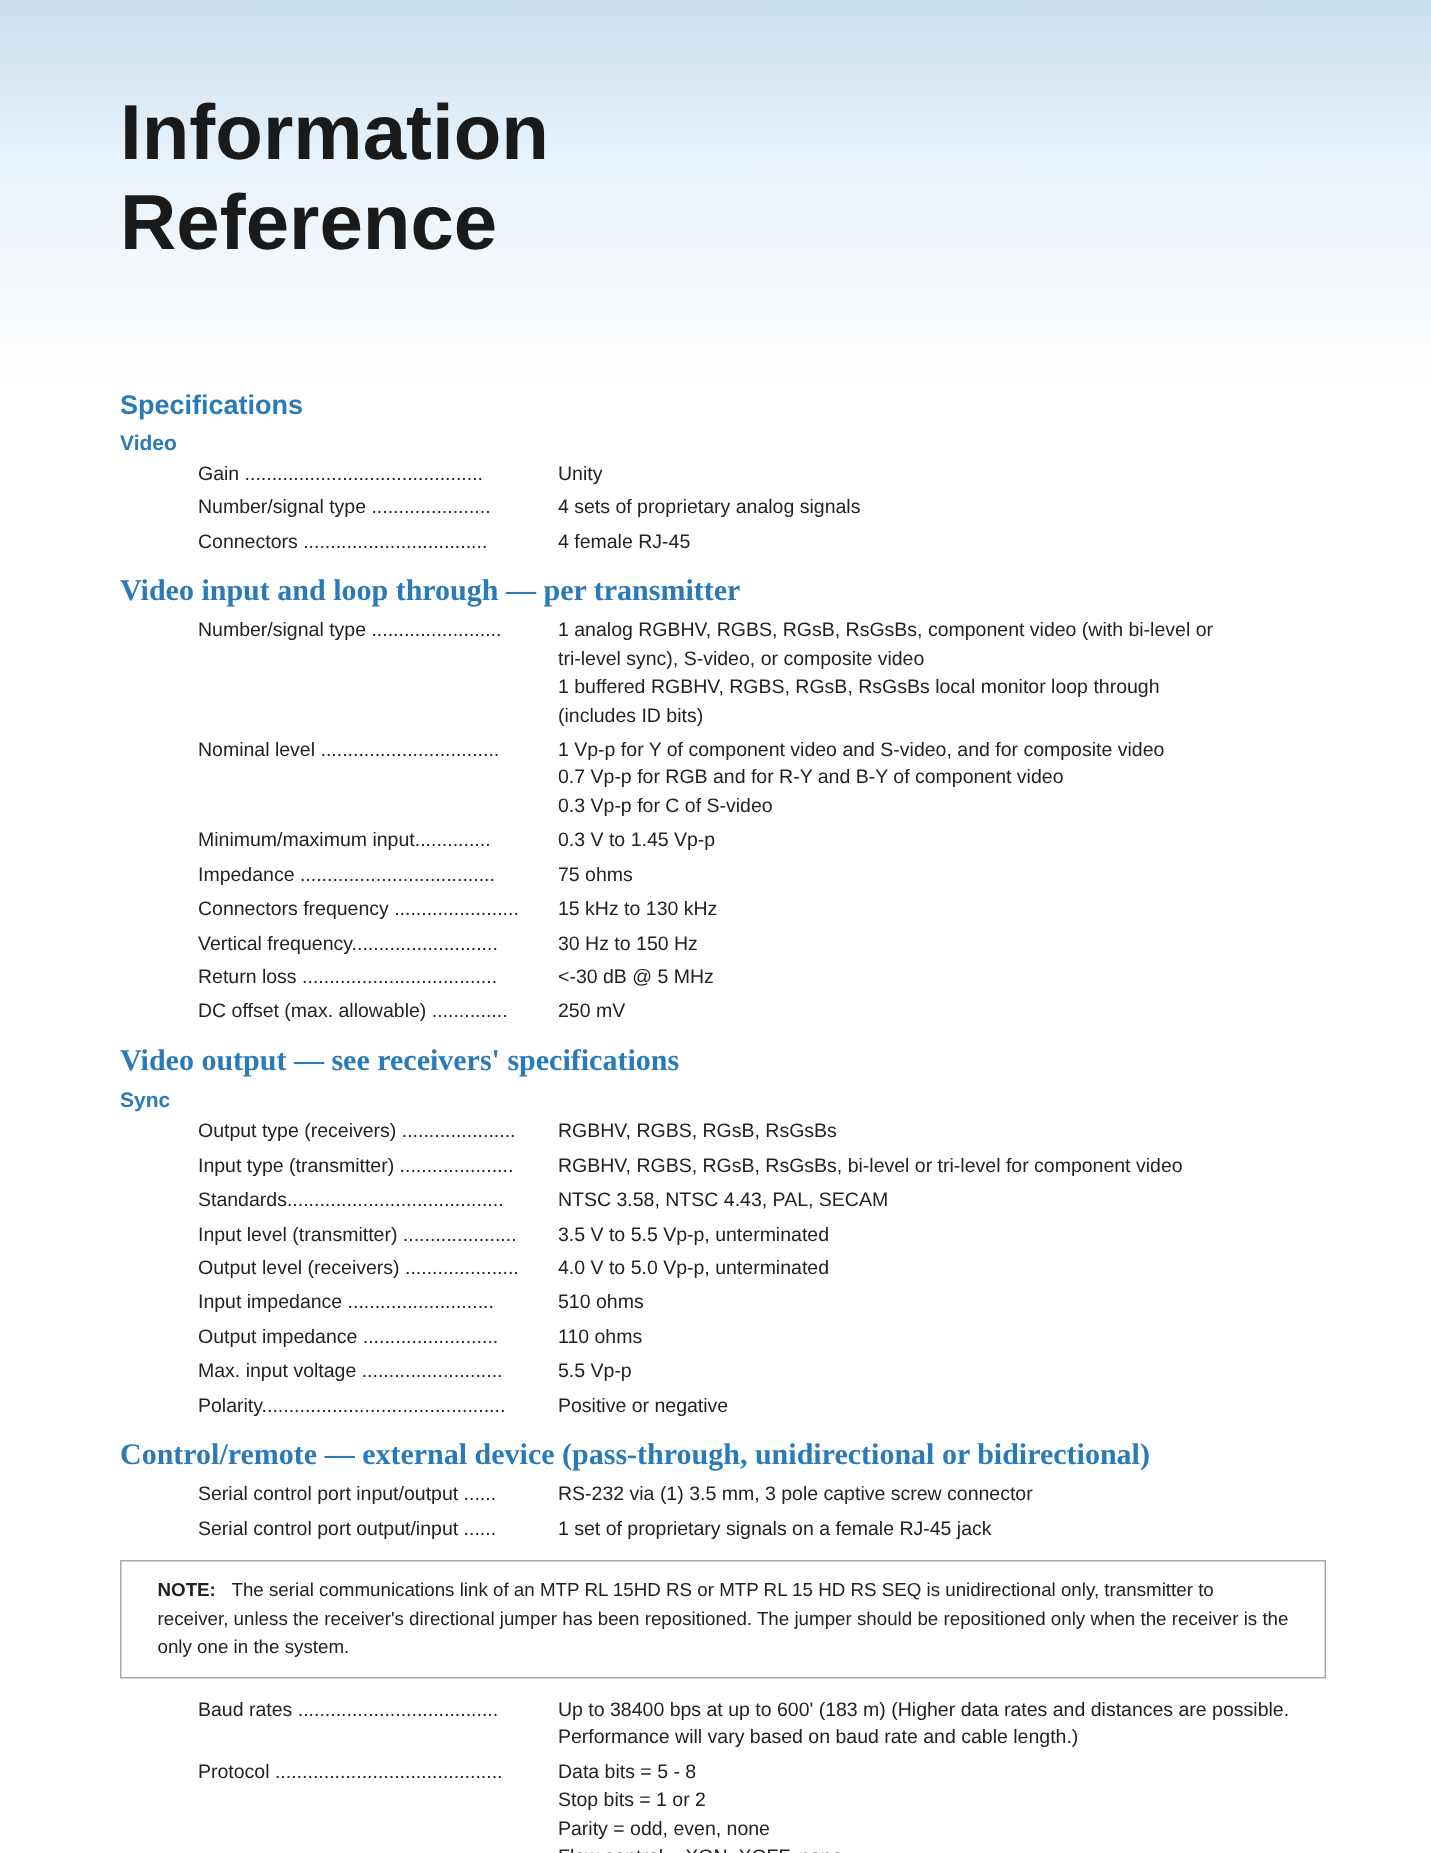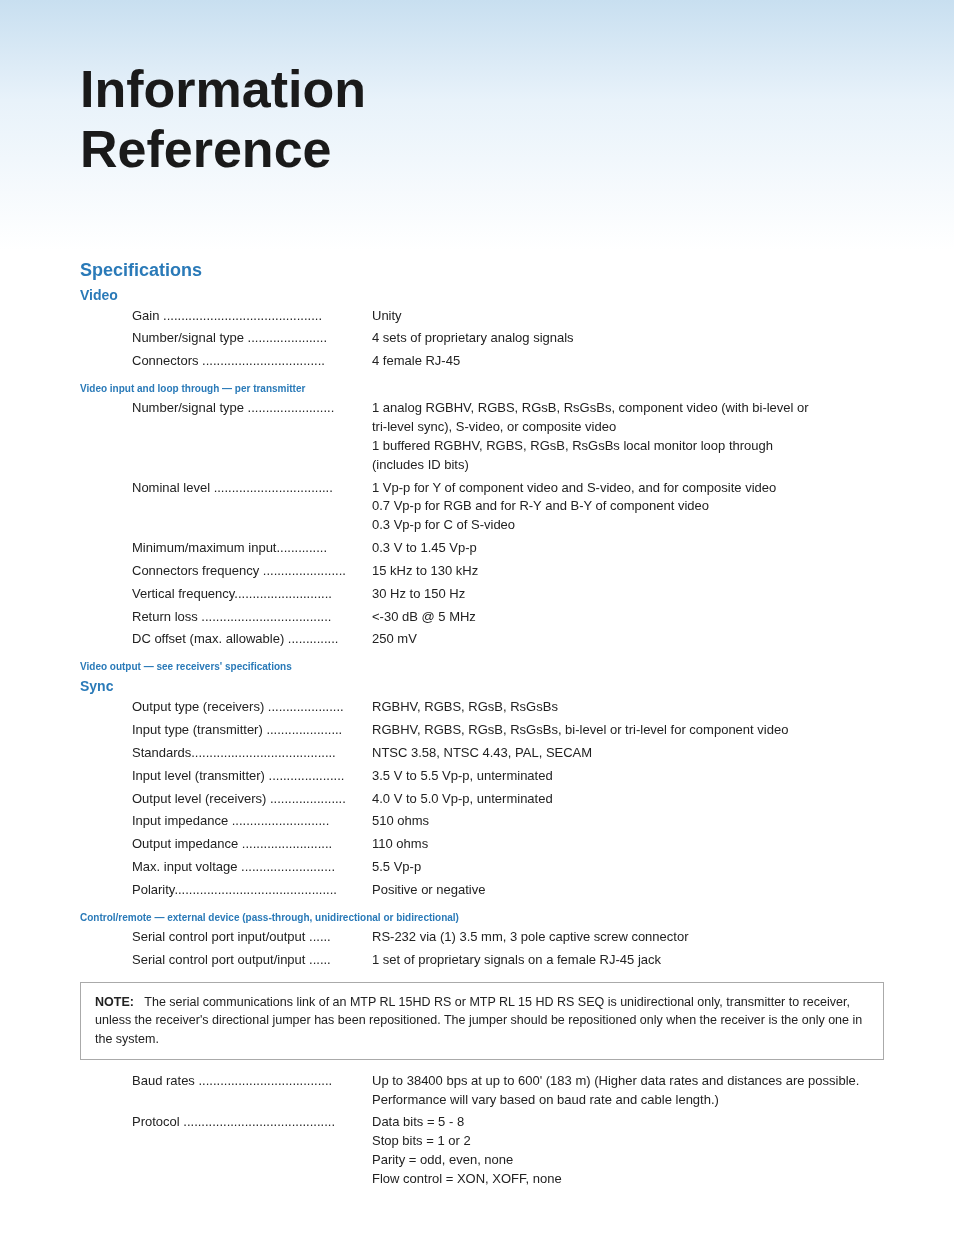--- a/index.html
+++ b/index.html
@@ -62,30 +62,31 @@
       color: #222;
       white-space: nowrap;
       padding-right: 8px;
     }
 
     .spec-table td:last-child {
       color: #222;
     }
 
     .section-header-blue {
-      font-size: 10px;
+      font-size: 20px;
       font-weight: bold;
       color: #2a7ab8;
       margin-top: 10px;
       margin-bottom: 3px;
+      font-family: Liberation Serif, serif;
     }
 
     .note-box {
       border: 1px solid #aaa;
-      padding: 10px 14px;
+      padding: 10px 24px;
       margin: 10px 0 10px 0;
       background: #fff;
       font-size: 12.5px;
       line-height: 1.5;
     }
 
     .note-box .note-label {
       font-weight: bold;
       font-size: 12.5px;
       text-transform: uppercase;
@@ -144,20 +145,24 @@
             1 Vp-p for Y of component video and S-video, and for composite video<br>
             0.7 Vp-p for RGB and for R-Y and B-Y of component video<br>
             0.3 Vp-p for C of S-video
           </td>
         </tr>
         <tr>
           <td class="dots">Minimum/maximum input..............</td>
           <td>0.3 V to 1.45 Vp-p</td>
         </tr>
         <tr>
+          <td class="dots">Impedance  ....................................</td>
+          <td>75 ohms</td>
+        </tr>
+        <tr>
           <td class="dots">Connectors frequency  .......................</td>
           <td>15 kHz to 130 kHz</td>
         </tr>
         <tr>
           <td class="dots">Vertical frequency...........................</td>
           <td>30 Hz to 150 Hz</td>
         </tr>
         <tr>
           <td class="dots">Return loss  ....................................</td>
           <td>&lt;-30 dB @ 5 MHz</td>

